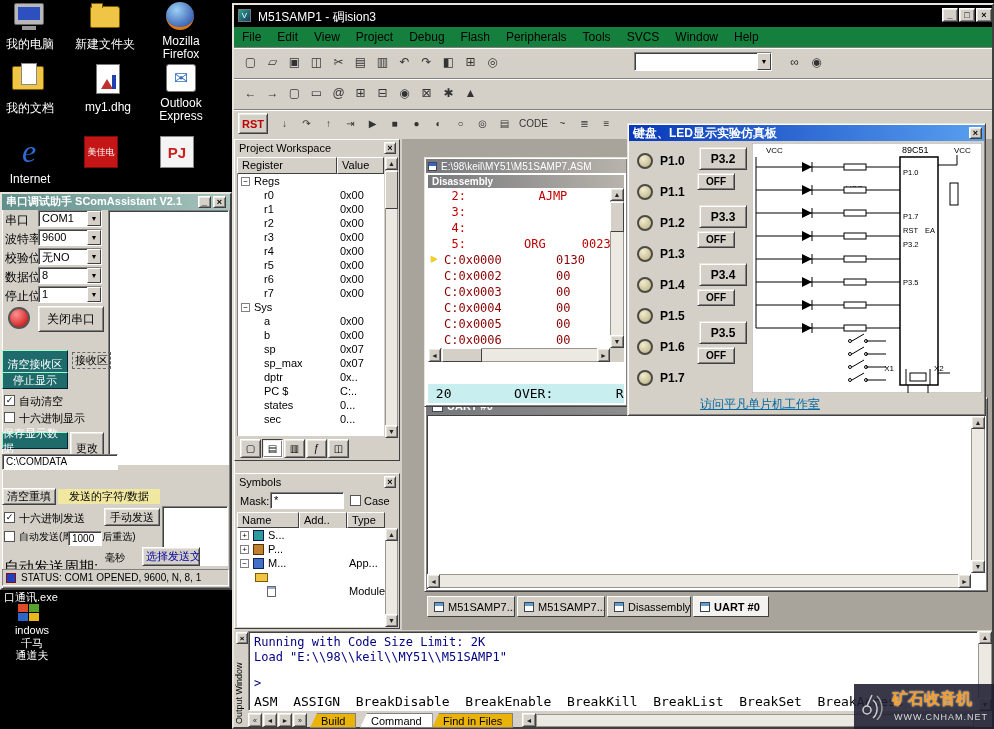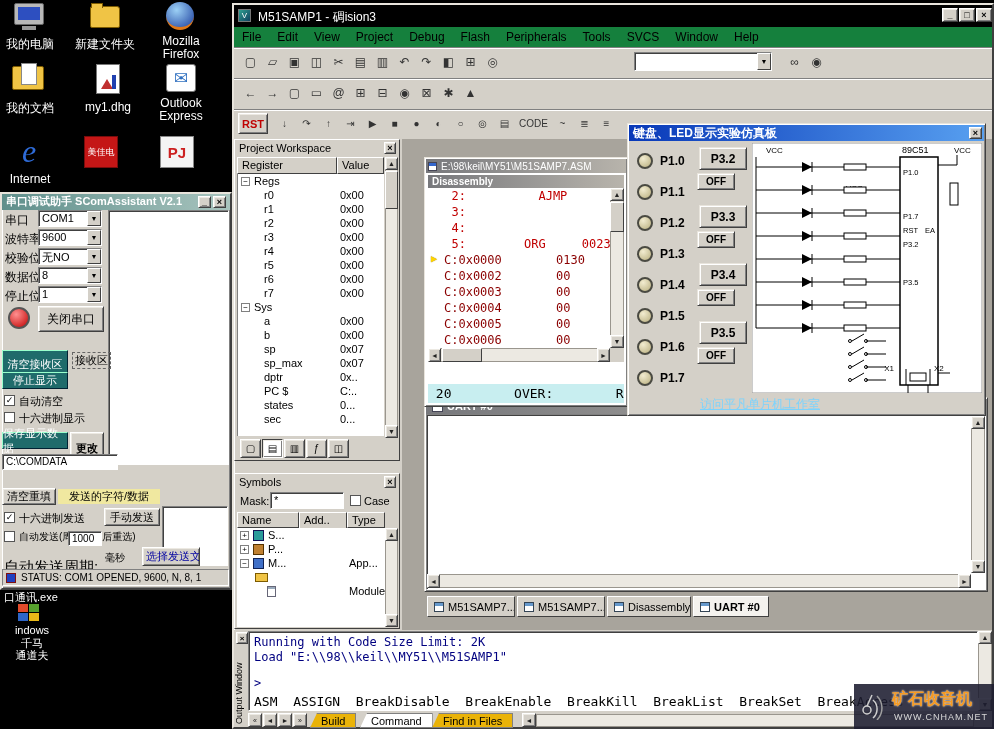--- a/index.html
+++ b/index.html
@@ -162,21 +162,21 @@
   <div class="darkbtn" style="left:2px;top:350px;width:66px;height:29px;">清空接收区</div>
   <span class="slab" style="left:72px;top:352px;border:1px dashed #666;padding:0 2px;font-size:11px;">接收区</span>
   <div class="darkbtn" style="left:2px;top:372px;width:66px;height:17px;">停止显示</div>
 
   <div class="cbx" style="left:4px;top:395px;">✓</div>
   <span class="slab" style="left:19px;top:394px;font-size:11px;">自动清空</span>
   <div class="cbx" style="left:4px;top:412px;"></div>
   <span class="slab" style="left:19px;top:411px;font-size:11px;">十六进制显示</span>
 
   <div class="darkbtn" style="left:2px;top:432px;width:66px;height:17px;">保存显示数据</div>
-  <div class="graybtn" style="left:70px;top:432px;width:34px;height:32px;font-weight:bold;">更改</div>
+  <div class="graybtn" style="left:70px;top:432px;width:34px;height:32px;">更改</div>
   <div class="abs sunken" style="left:2px;top:454px;width:116px;height:16px;font-size:10px;line-height:14px;padding-left:3px;">C:\COMDATA</div>
 
   <div class="graybtn" style="left:2px;top:488px;width:54px;height:17px;">清空重填</div>
   <div class="abs" style="left:58px;top:489px;width:102px;height:15px;background:#f0e8a0;font-size:11px;line-height:15px;text-align:center;">发送的字符/数据</div>
 
   <div class="cbx" style="left:4px;top:512px;">✓</div>
   <span class="slab" style="left:19px;top:511px;font-size:11px;">十六进制发送</span>
   <div class="graybtn" style="left:104px;top:508px;width:56px;height:18px;">手动发送</div>
   <div class="abs sunken" style="left:162px;top:506px;width:66px;height:60px;"></div>
 
@@ -691,21 +691,21 @@
         <line x1="114" y1="237" x2="134" y2="237"></line>
       <line x1="156" y1="242" x2="156" y2="250"></line>
         <line x1="176" y1="242" x2="176" y2="250"></line>
       <rect x="158" y="230" width="16" height="8" fill="#fff"></rect>
       <line x1="154" y1="226" x2="154" y2="242"></line>
         <line x1="178" y1="226" x2="178" y2="242"></line>
     </g>
     <text x="142" y="228" font-size="8" fill="#000" text-anchor="end">X1</text>
     <text x="182" y="228" font-size="8" fill="#000">X2</text>
   </svg>
-  <span class="abs" style="left:700px;top:396px;font-size:12px;color:#7dd3fc;text-decoration:underline;white-space:nowrap;">访问平凡单片机工作室</span>
+  <span class="abs" style="left:700px;top:396px;font-size:12px;color:#0369a1;text-decoration:underline;white-space:nowrap;">访问平凡单片机工作室</span>
 
   <div class="dtab" style="left:427px;top:596px;width:88px;">
       <span class="ticon"></span>
       <span>M51SAMP7...</span>
     </div>
   <div class="dtab" style="left:517px;top:596px;width:88px;">
       <span class="ticon"></span>
       <span>M51SAMP7...</span>
     </div>
   <div class="dtab" style="left:607px;top:596px;width:84px;">

